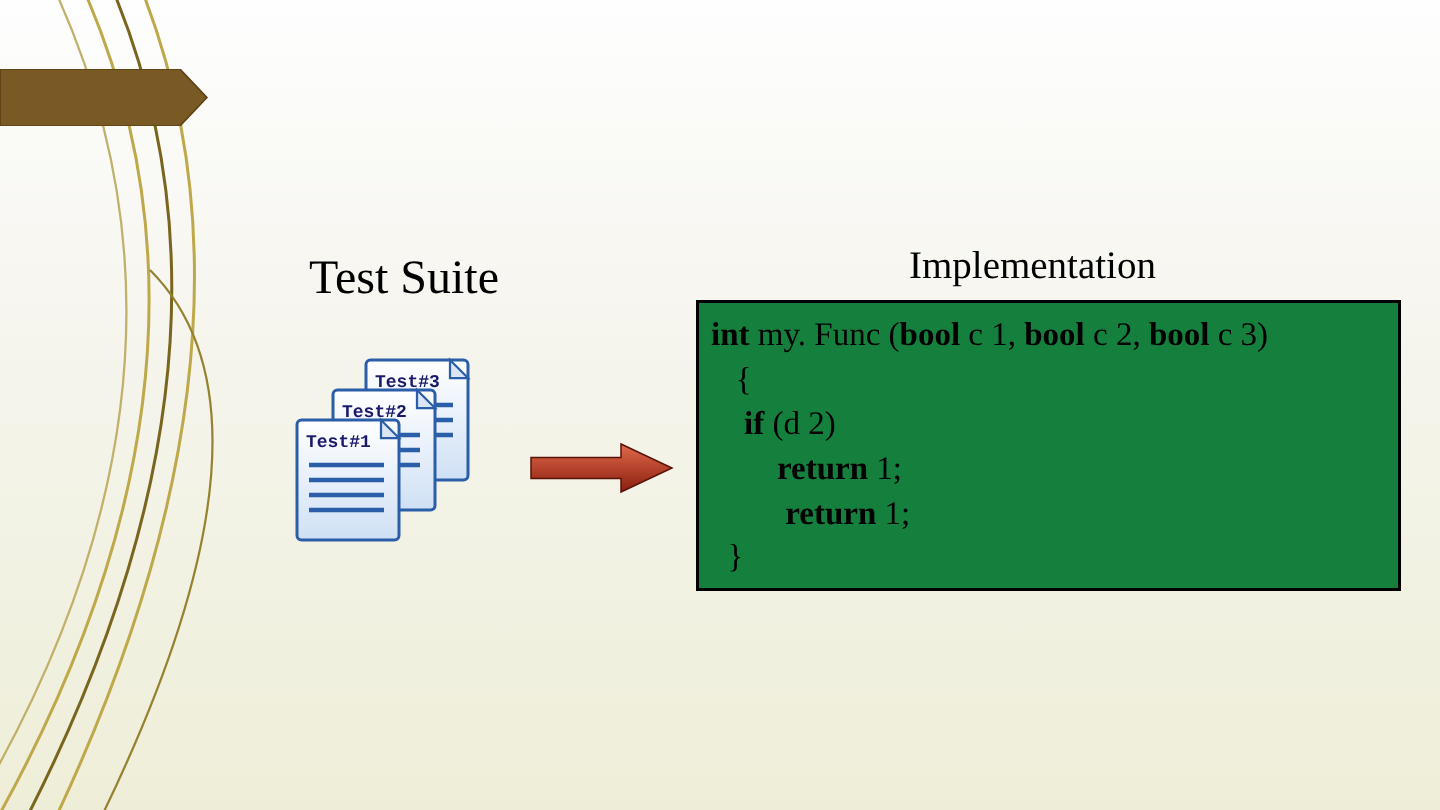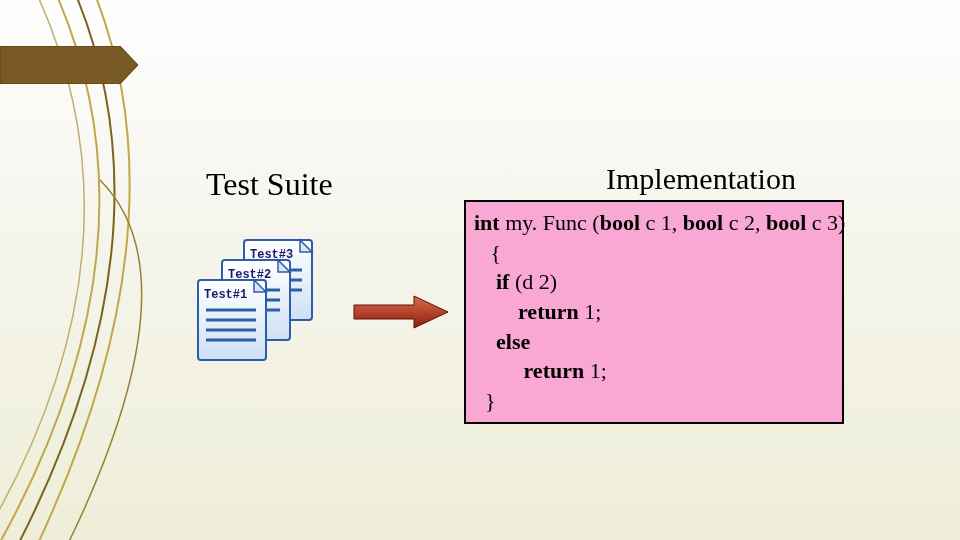--- a/index.html
+++ b/index.html
@@ -51,31 +51,31 @@
     }
     .arrow {
       position: absolute;
       top: 294px;
       left: 352px;
     }
     .impl-label {
       position: absolute;
       top: 162px;
       left: 606px;
-      font-size: 30px;
+      font-size: 26px;
       font-family: 'Times New Roman', serif;
       color: #000;
     }
     .code-box {
       position: absolute;
       top: 200px;
       left: 464px;
-      width: 380px;
+      width: 470px;
       border: 2px solid #000;
-      background: #f9a8d4;
+      background: #15803d;
       font-family: 'Times New Roman', serif;
       font-size: 22px;
       line-height: 1.35;
       padding: 6px 8px 6px 8px;
       color: #000;
     }
     .code-box .line { white-space: pre; }
     .code-box b { font-weight: bold; }
   </style>
 </head>
@@ -152,16 +152,15 @@
   <polygon points="2,11 62,11 62,2 96,18 62,34 62,25 2,25" fill="url(#ga)" stroke="#5a1208" stroke-width="1"></polygon>
 </svg>
 
 <div class="impl-label">Implementation</div>
 
 <div class="code-box">
   <div class="line"><b>int </b><span>my. Func (</span><b>bool </b><span>c 1, </span><b>bool </b><span>c 2, </span><b>bool </b><span>c 3)</span></div>
   <div class="line">   {</div>
   <div class="line"><b>    if </b><span>(d 2)</span></div>
   <div class="line"><b>        return </b><span>1;</span></div>
-  <div class="line"><b>    else</b></div>
   <div class="line"><b>         return </b><span>1;</span></div>
   <div class="line">  }</div>
 </div>
 
 </body></html>

